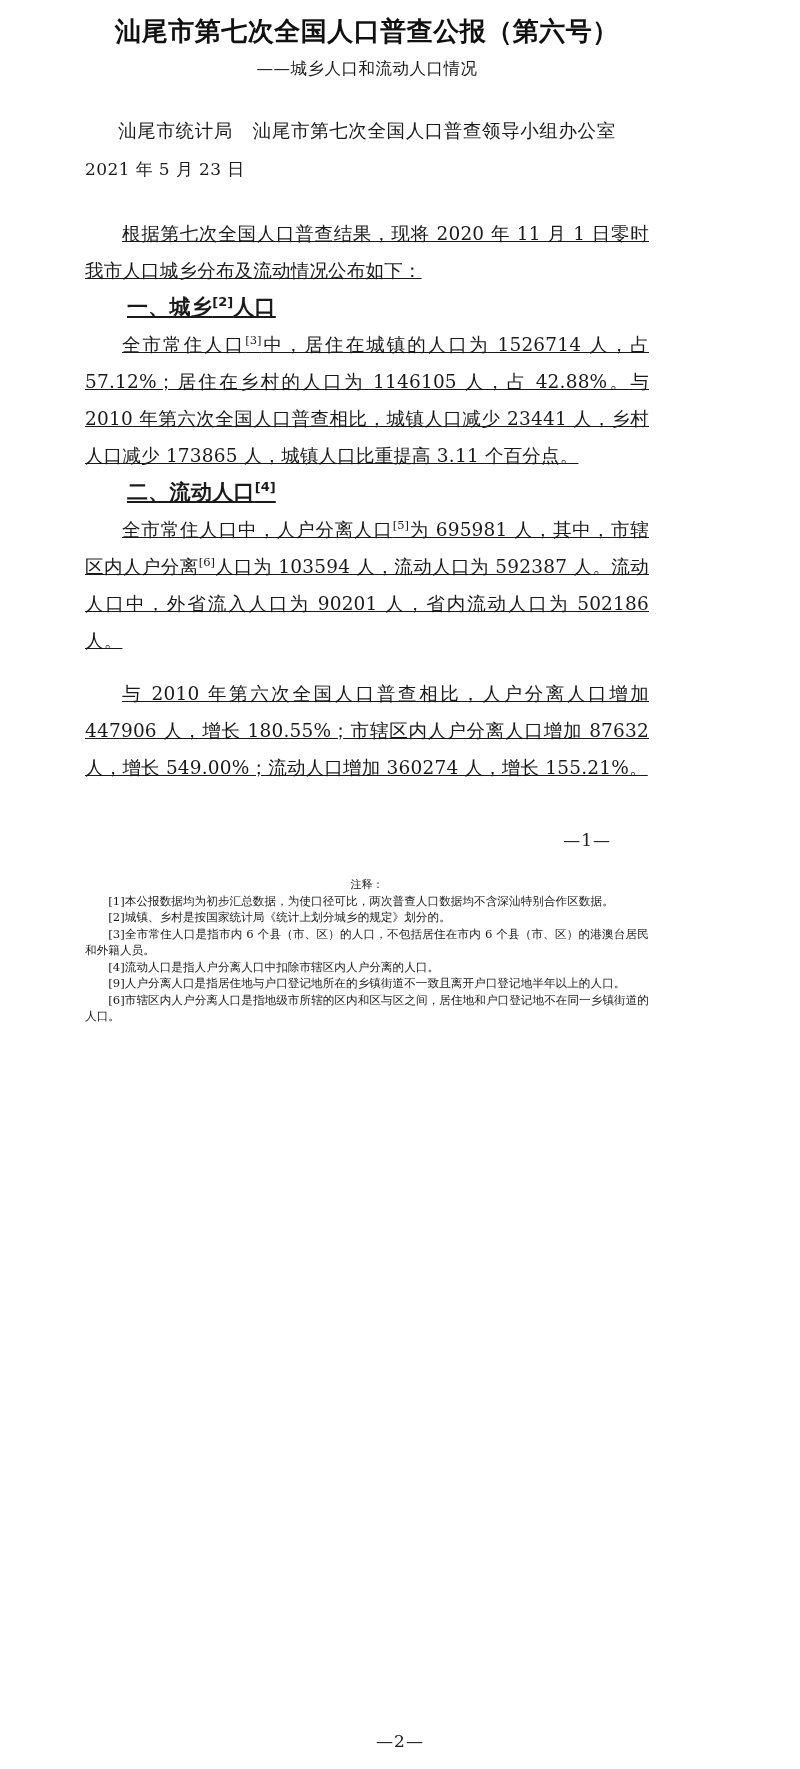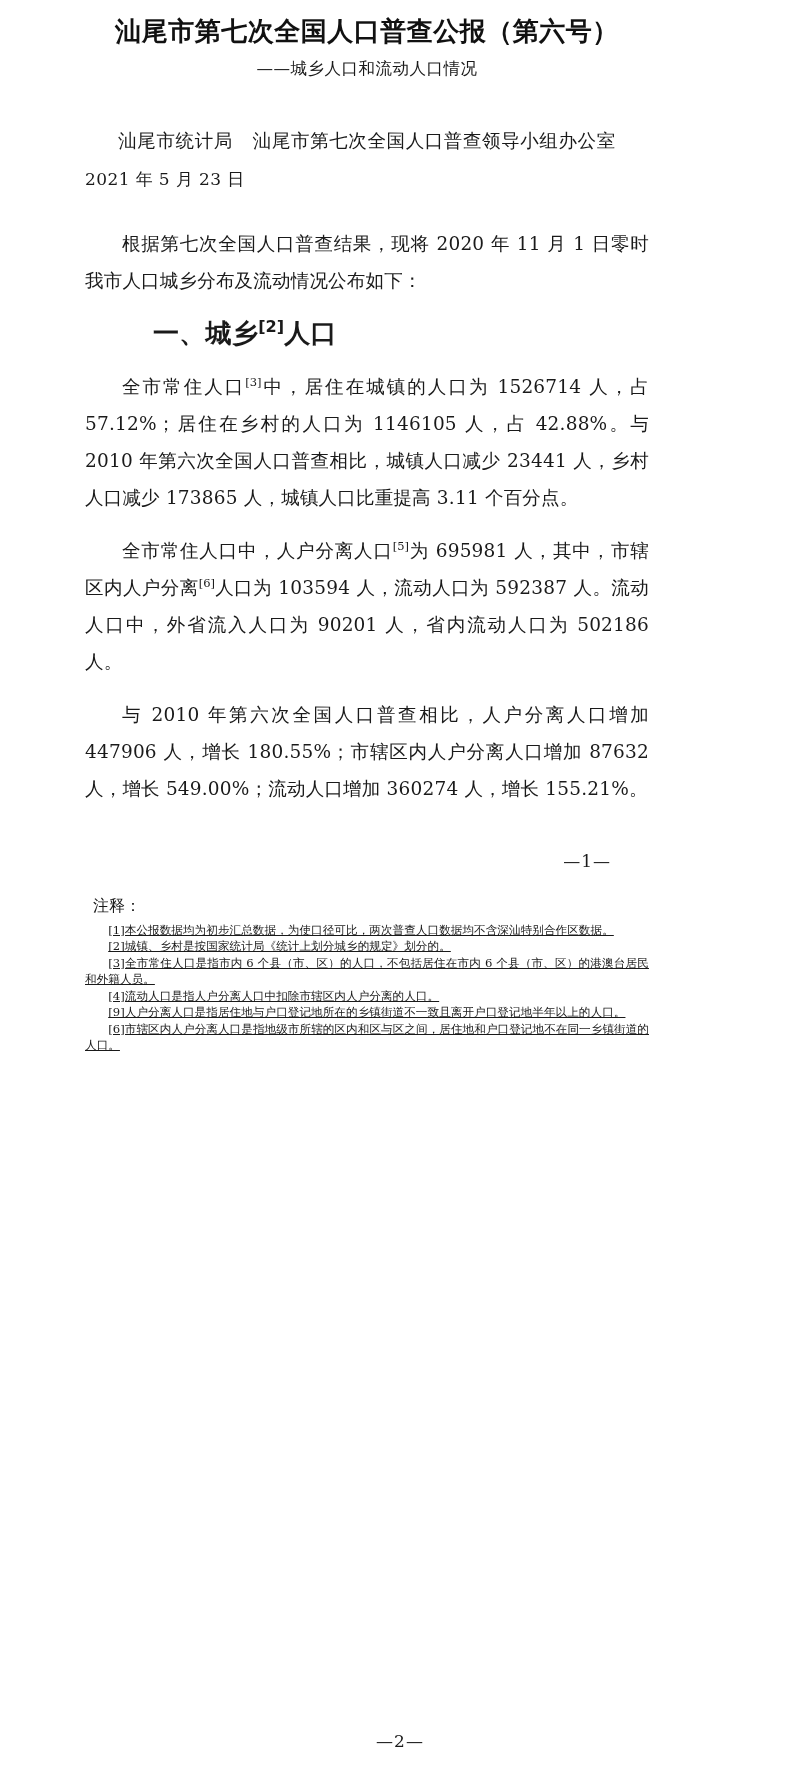--- a/index.html
+++ b/index.html
@@ -41,51 +41,51 @@
   }
   .doc-subtitle {
     margin: 9px 0 6px 0;
     text-align: center;
     font-family: "DejaVu Serif", "Liberation Serif", serif;
     font-size: 16.5px;
     letter-spacing: 0.5px;
     color: #1a1a1a;
   }
   .issuers {
-    margin: 47px 0 0 0;
+    margin: 37px 0 0 0;
     text-align: center;
     font-size: 18.5px;
     letter-spacing: 0.6px;
     line-height: 1.5;
   }
   .issuer-gap { display: inline-block; width: 20px; }
   .doc-date {
     margin: 13px 0 0 0;
     text-align: left;
     font-size: 17px;
     letter-spacing: 0.4px;
   }
 
   
-  .body-block { margin-top: 34px; }
+  .body-block { margin-top: 34px; text-decoration: underline; }
   p.para {
     margin: 0 0 0 0;
     font-size: 18.5px;
     line-height: 37px;
     text-align: justify;
     text-justify: inter-ideograph;
     text-indent: 2em;
     letter-spacing: 0.2px;
   }
   p.para + p.para { margin-top: 16px; }
   h2.section {
-    margin: 16px;
+    margin: 0;
     font-family: "DejaVu Sans", "Liberation Sans", sans-serif;
     font-weight: bold;
-    font-size: 26px;
+    font-size: 21px;
     line-height: 37px;
     text-indent: 2em;
     letter-spacing: 0.3px;
   }
   sup.ref {
     font-size: 0.62em;
     vertical-align: super;
     line-height: 0;
     letter-spacing: 0;
   }
@@ -109,30 +109,30 @@
   }
 
   
   .notes {
     margin-top: 26px;
     font-size: 11.6px;
     line-height: 16.5px;
     letter-spacing: 0.05px;
   }
   .notes-heading {
-    margin: 8px;
-    font-size: 16px;
+    margin: 0;
+    font-size: 11px;
     line-height: 17px;
+    text-align: center;
   }
   p.note {
     margin: 0;
     text-indent: 2em;
     text-align: justify;
     text-justify: inter-ideograph;
-    text-decoration: underline;
   }
 </style>
 </head>
 <body>
 
 <div class="page">
   <div class="content">
 
     <h1 class="doc-title">汕尾市第七次全国人口普查公报（第六号）</h1>
     <div class="doc-subtitle">——城乡人口和流动人口情况</div>
@@ -144,20 +144,21 @@
     <div class="doc-date">2021 年 5 月 23 日</div>
 
     <div class="body-block">
 
       <p class="para">根据第七次全国人口普查结果，现将 2020 年 11 月 1 日零时我市人口城乡分布及流动情况公布如下：</p>
 
       <h2 class="section"><span>一、城乡</span><sup class="ref">[2]</sup><span>人口</span></h2>
 
       <p class="para"><span>全市常住人口</span><sup class="ref">[3]</sup><span>中，居住在城镇的人口为 1526714 人，占 57.12%；居住在乡村的人口为 1146105 人，占 42.88%。与 2010 年第六次全国人口普查相比，城镇人口减少 23441 人，乡村人口减少 173865 人，城镇人口比重提高 3.11 个百分点。</span></p>
 
+      <h2 class="section"><span>二、流动人口</span><sup class="ref">[4]</sup><span></span></h2>
 
       <p class="para"><span>全市常住人口中，人户分离人口</span><sup class="ref">[5]</sup><span>为 695981 人，其中，市辖区内人户分离</span><sup class="ref">[6]</sup><span>人口为 103594 人，流动人口为 592387 人。流动人口中，外省流入人口为 90201 人，省内流动人口为 502186 人。</span></p>
 
       <p class="para">与 2010 年第六次全国人口普查相比，人户分离人口增加 447906 人，增长 180.55%；市辖区内人户分离人口增加 87632 人，增长 549.00%；流动人口增加 360274 人，增长 155.21%。</p>
 
     </div>
 
     <div class="pagemark-1">—1—</div>
 
     <div class="notes">

